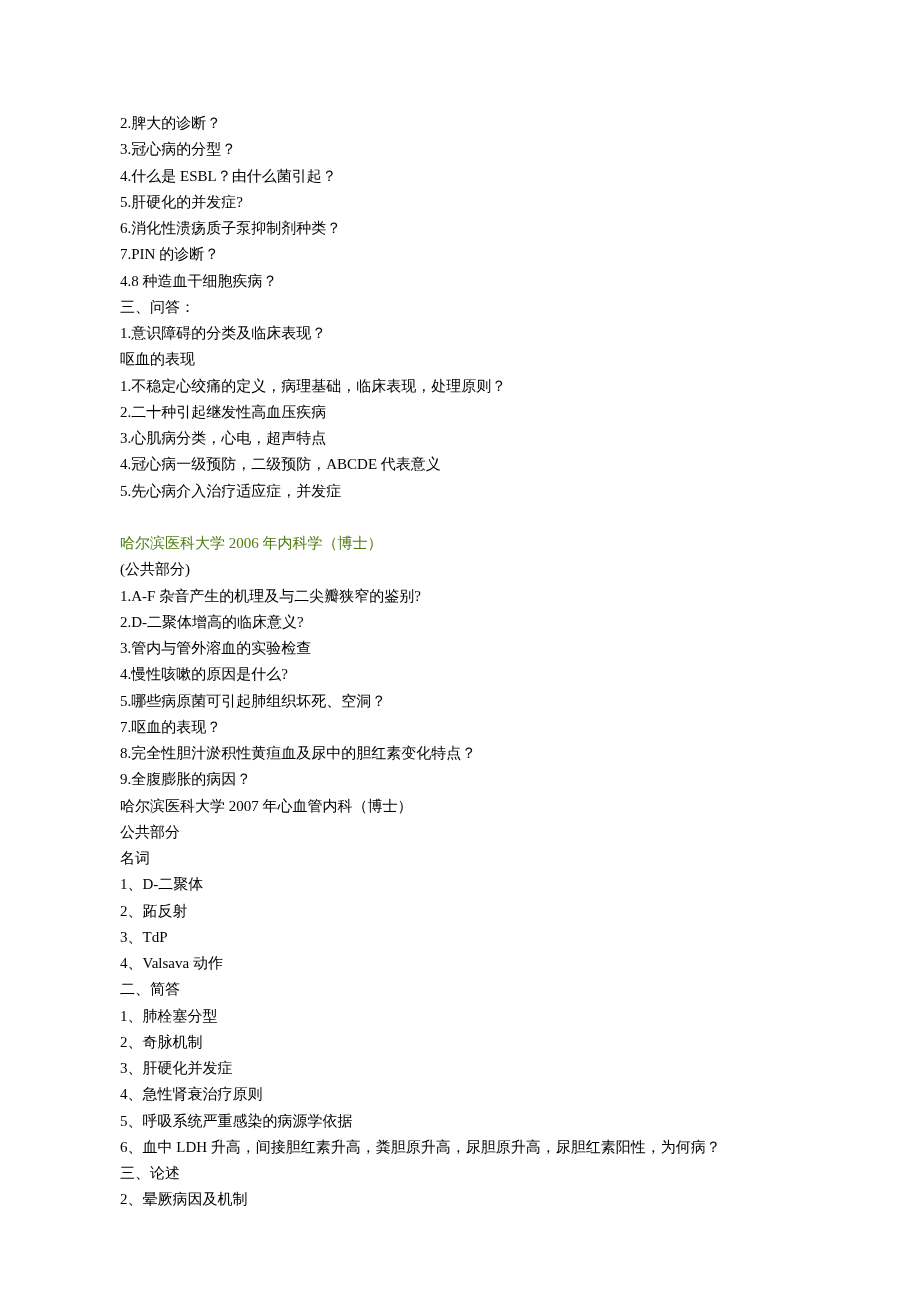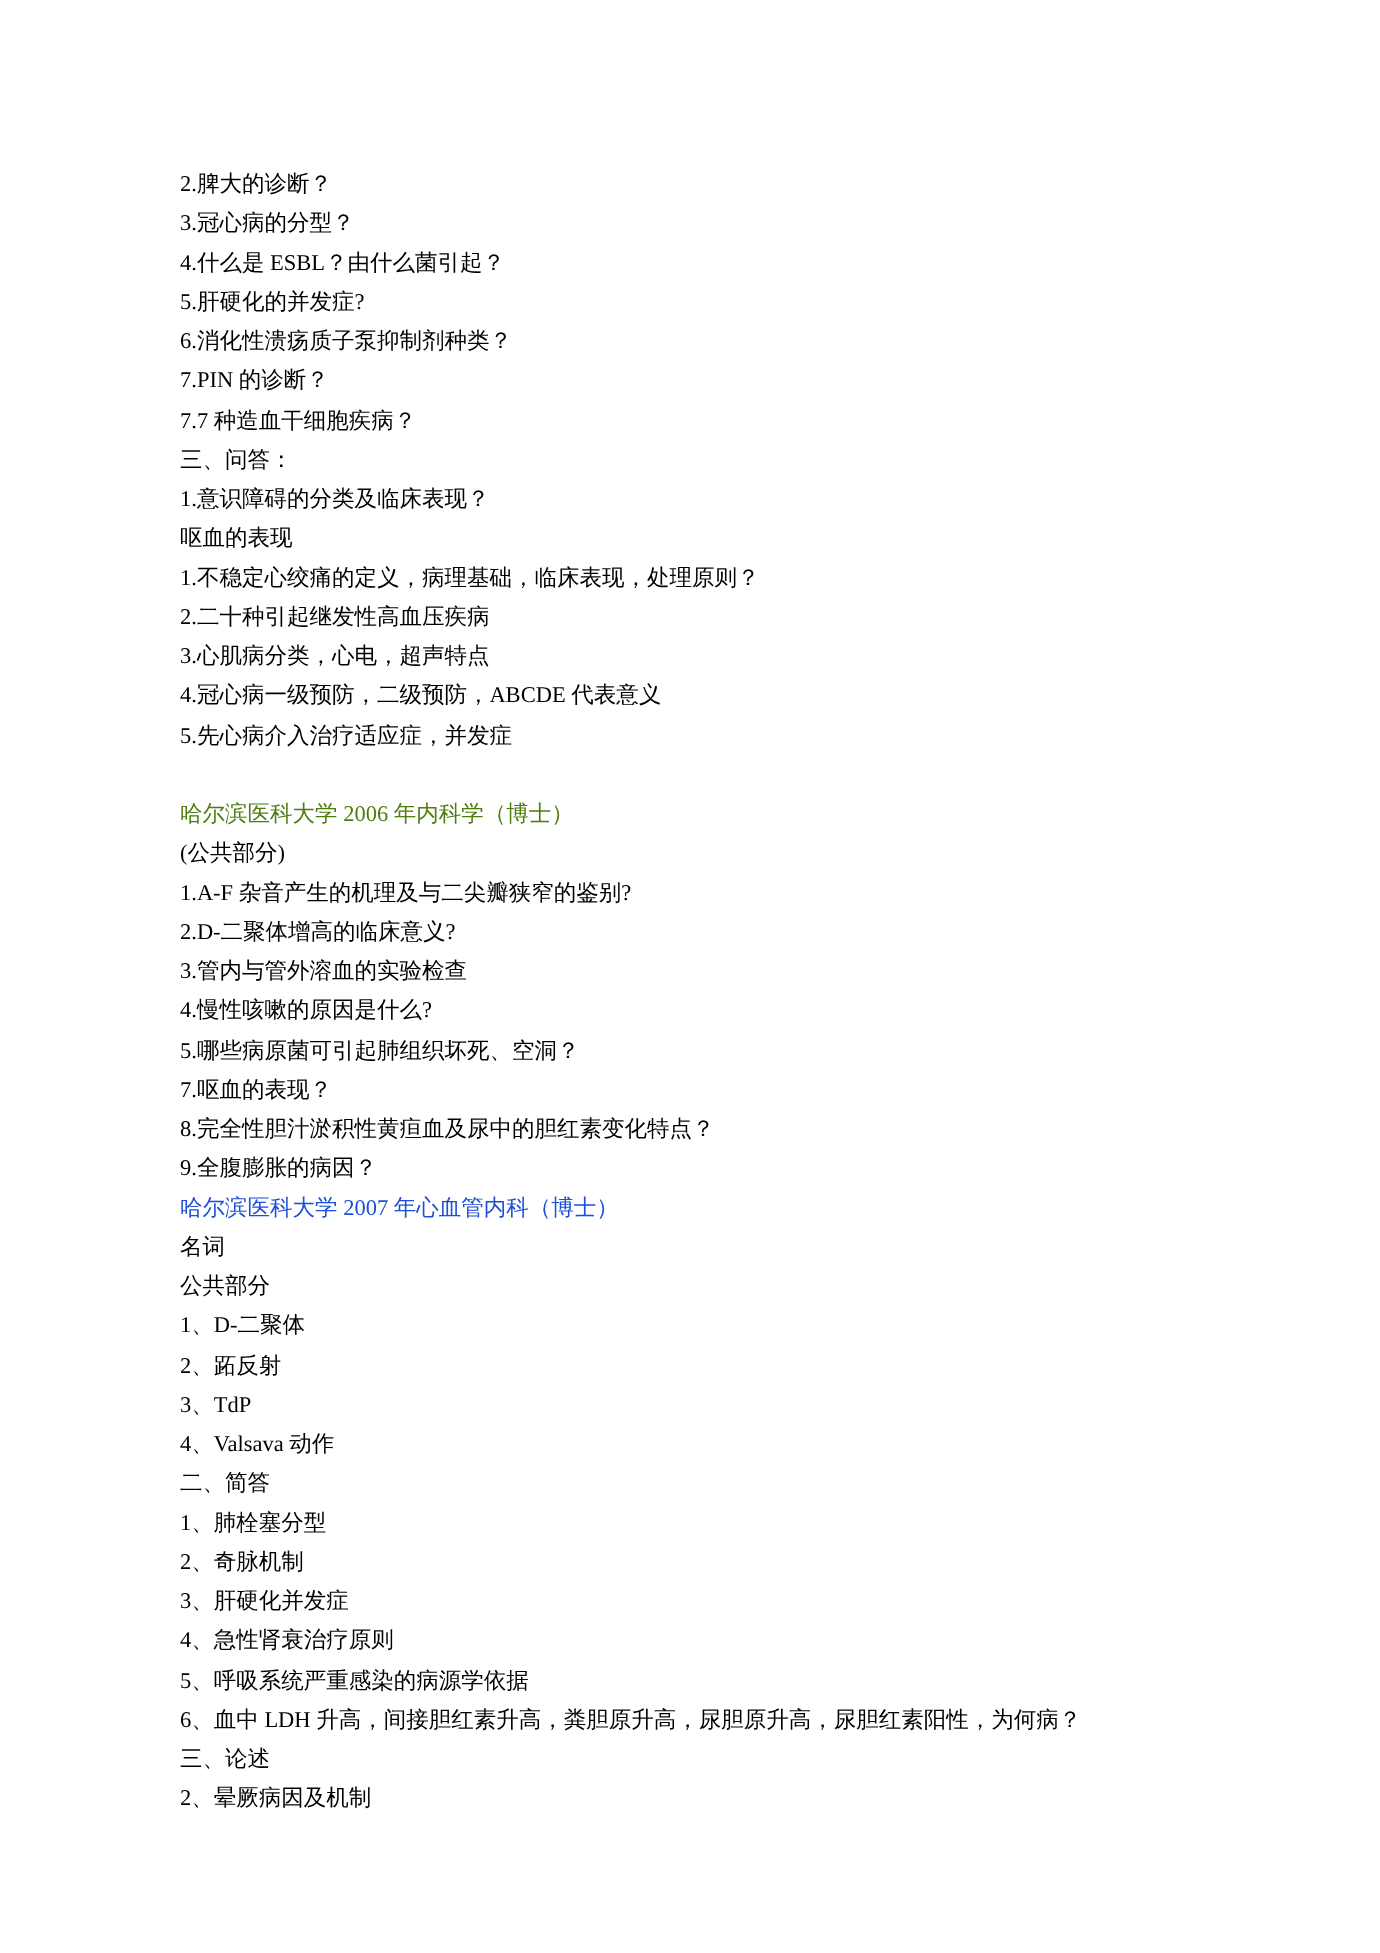--- a/index.html
+++ b/index.html
@@ -13,56 +13,56 @@
       width: 920px;
       box-sizing: border-box;
     }
     .line {
       white-space: pre-wrap;
     }
     .heading {
       color: #4d7c0f;
     }
     .heading-blue {
-      color: #1d4ed8;
+      color: #000000;
     }
   </style>
 </head>
 <body>
 
 <div id="content">
     <div class="line ">2.脾大的诊断？</div>
     <div class="line ">3.冠心病的分型？</div>
     <div class="line ">4.什么是 ESBL？由什么菌引起？</div>
     <div class="line ">5.肝硬化的并发症?</div>
     <div class="line ">6.消化性溃疡质子泵抑制剂种类？</div>
     <div class="line ">7.PIN 的诊断？</div>
-    <div class="line ">7.7 种造血干细胞疾病？</div>
+    <div class="line ">4.8 种造血干细胞疾病？</div>
     <div class="line ">三、问答：</div>
     <div class="line ">1.意识障碍的分类及临床表现？</div>
     <div class="line ">呕血的表现</div>
     <div class="line ">1.不稳定心绞痛的定义，病理基础，临床表现，处理原则？</div>
     <div class="line ">2.二十种引起继发性高血压疾病</div>
     <div class="line ">3.心肌病分类，心电，超声特点</div>
     <div class="line ">4.冠心病一级预防，二级预防，ABCDE 代表意义</div>
     <div class="line ">5.先心病介入治疗适应症，并发症</div>
     <div class="line ">&nbsp;</div>
     <div class="line heading">哈尔滨医科大学 2006 年内科学（博士）</div>
     <div class="line ">(公共部分)</div>
     <div class="line ">1.A-F 杂音产生的机理及与二尖瓣狭窄的鉴别?</div>
     <div class="line ">2.D-二聚体增高的临床意义?</div>
     <div class="line ">3.管内与管外溶血的实验检查</div>
     <div class="line ">4.慢性咳嗽的原因是什么?</div>
     <div class="line ">5.哪些病原菌可引起肺组织坏死、空洞？</div>
     <div class="line ">7.呕血的表现？</div>
     <div class="line ">8.完全性胆汁淤积性黄疸血及尿中的胆红素变化特点？</div>
     <div class="line ">9.全腹膨胀的病因？</div>
     <div class="line heading-blue">哈尔滨医科大学 2007 年心血管内科（博士）</div>
+    <div class="line ">公共部分</div>
     <div class="line ">名词</div>
-    <div class="line ">公共部分</div>
     <div class="line ">1、D-二聚体</div>
     <div class="line ">2、跖反射</div>
     <div class="line ">3、TdP</div>
     <div class="line ">4、Valsava 动作</div>
     <div class="line ">二、简答</div>
     <div class="line ">1、肺栓塞分型</div>
     <div class="line ">2、奇脉机制</div>
     <div class="line ">3、肝硬化并发症</div>
     <div class="line ">4、急性肾衰治疗原则</div>
     <div class="line ">5、呼吸系统严重感染的病源学依据</div>

